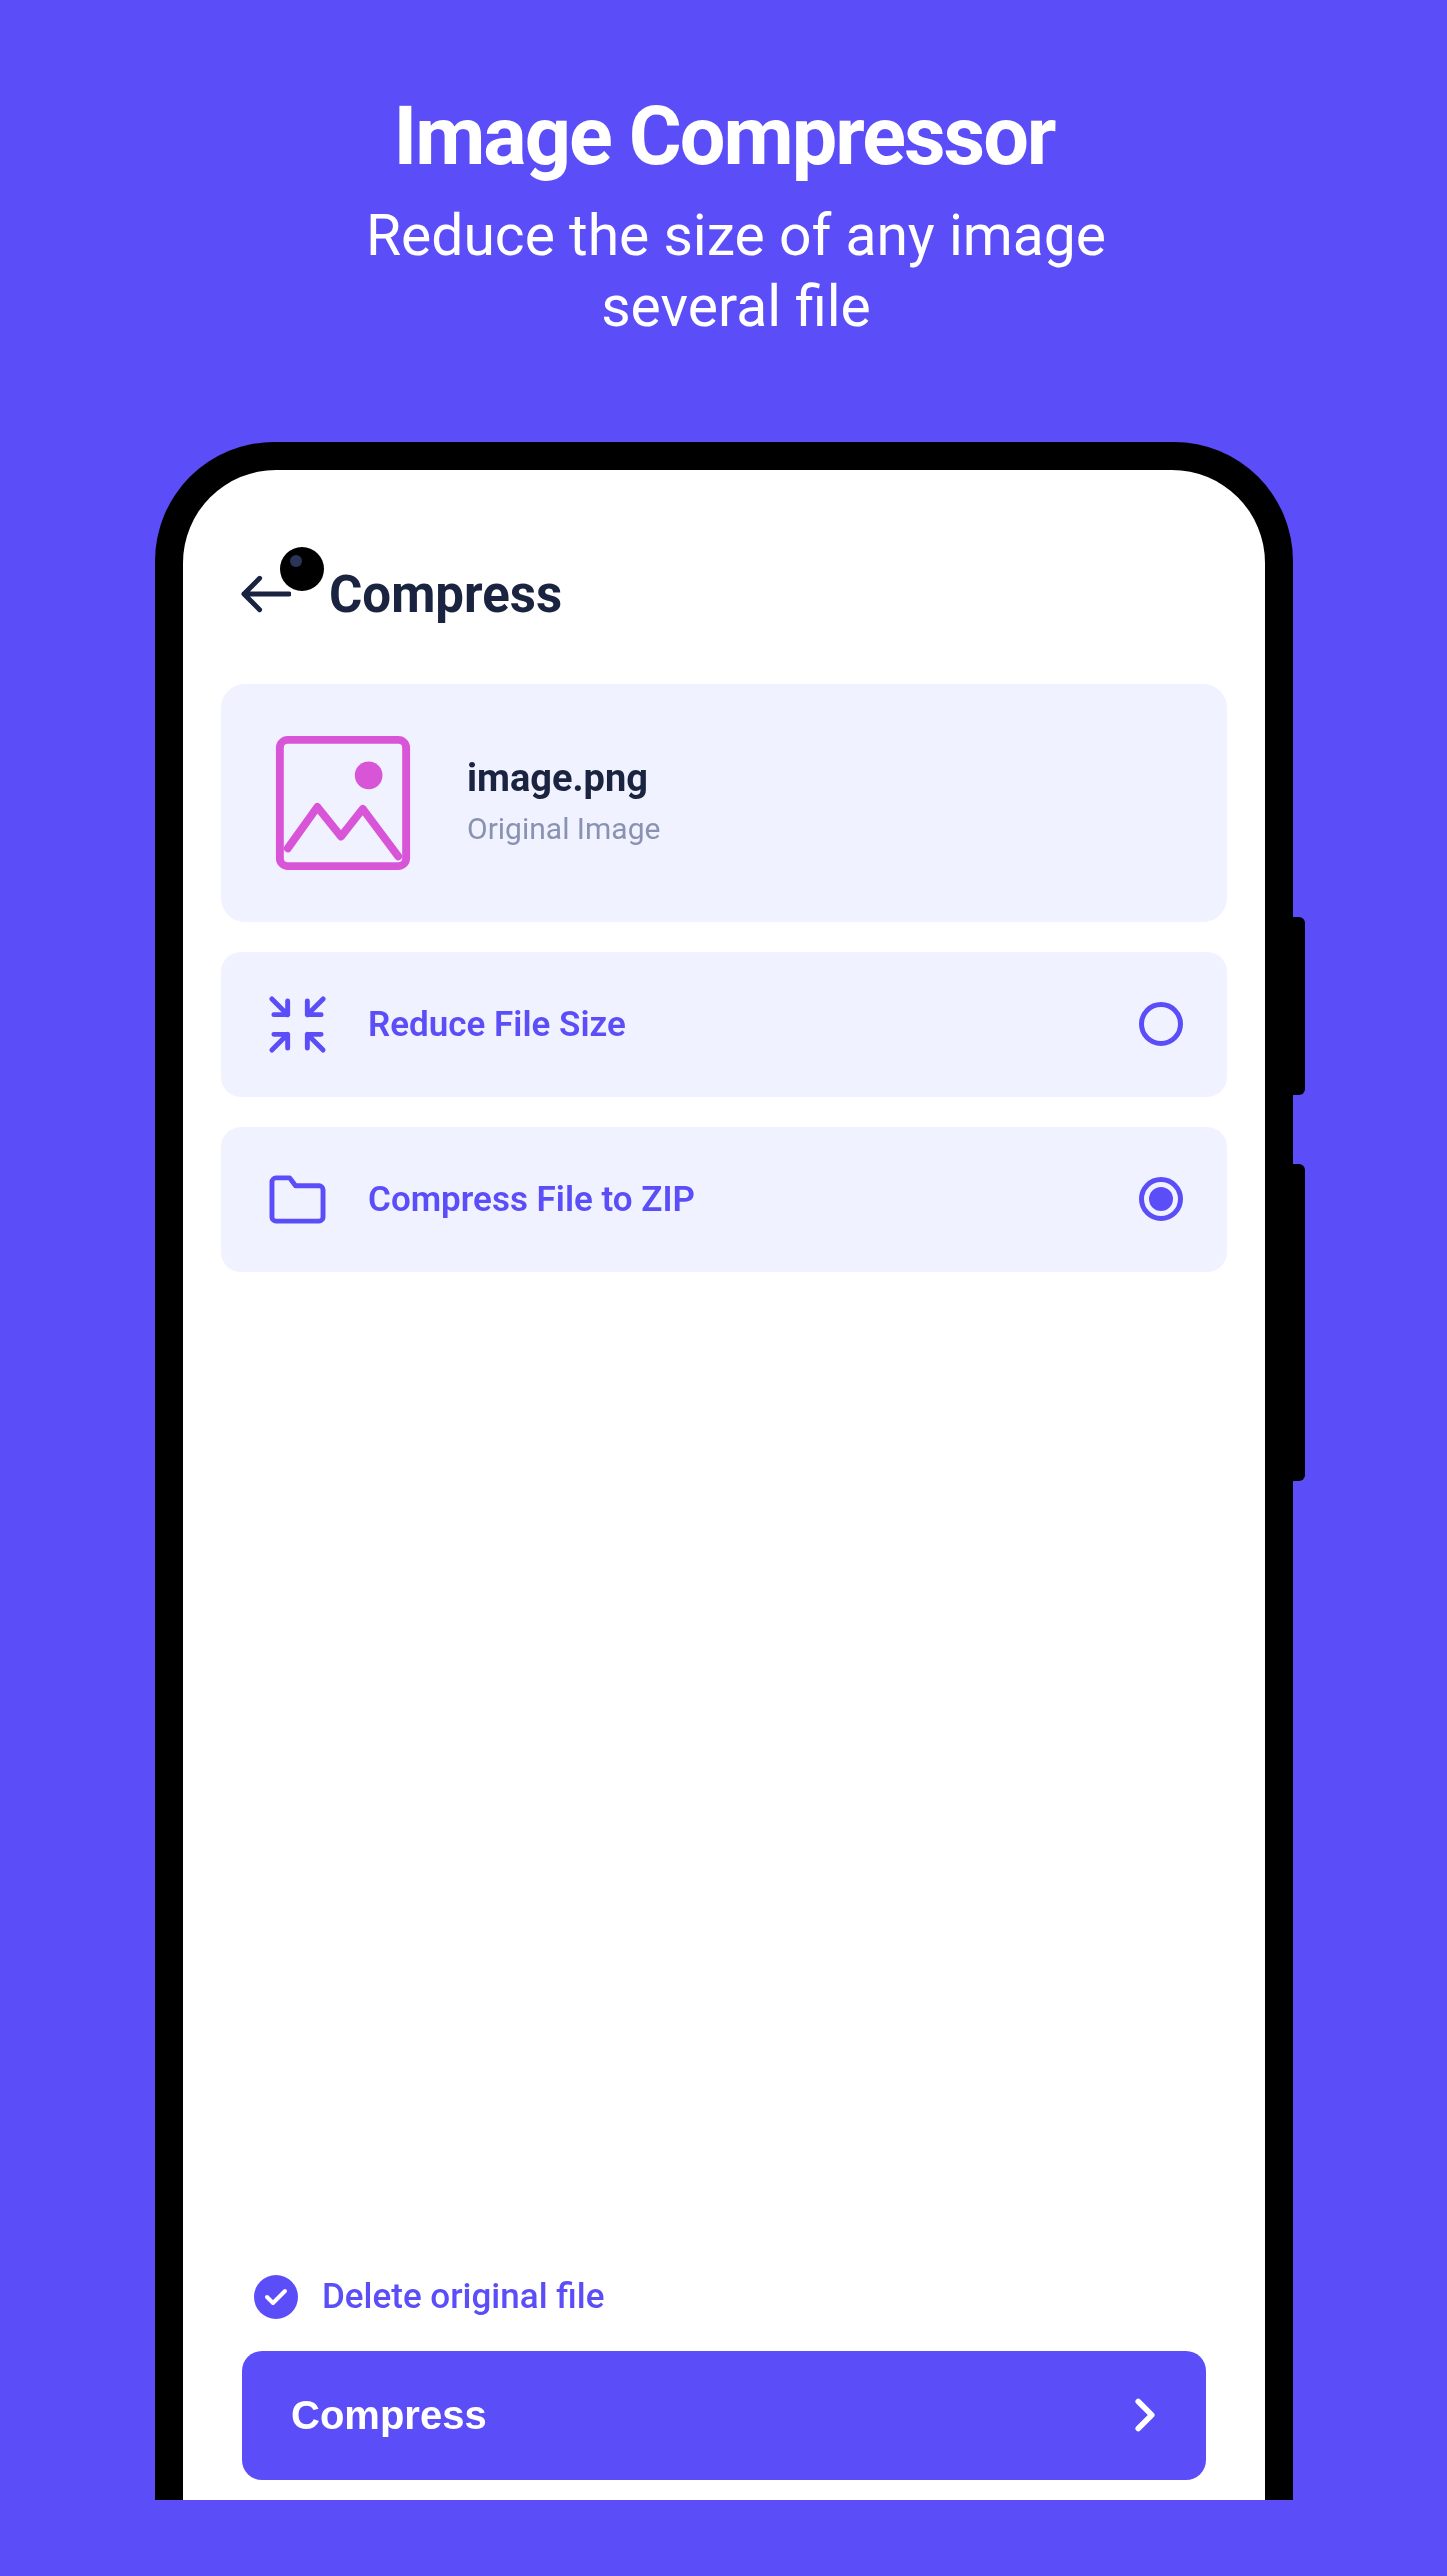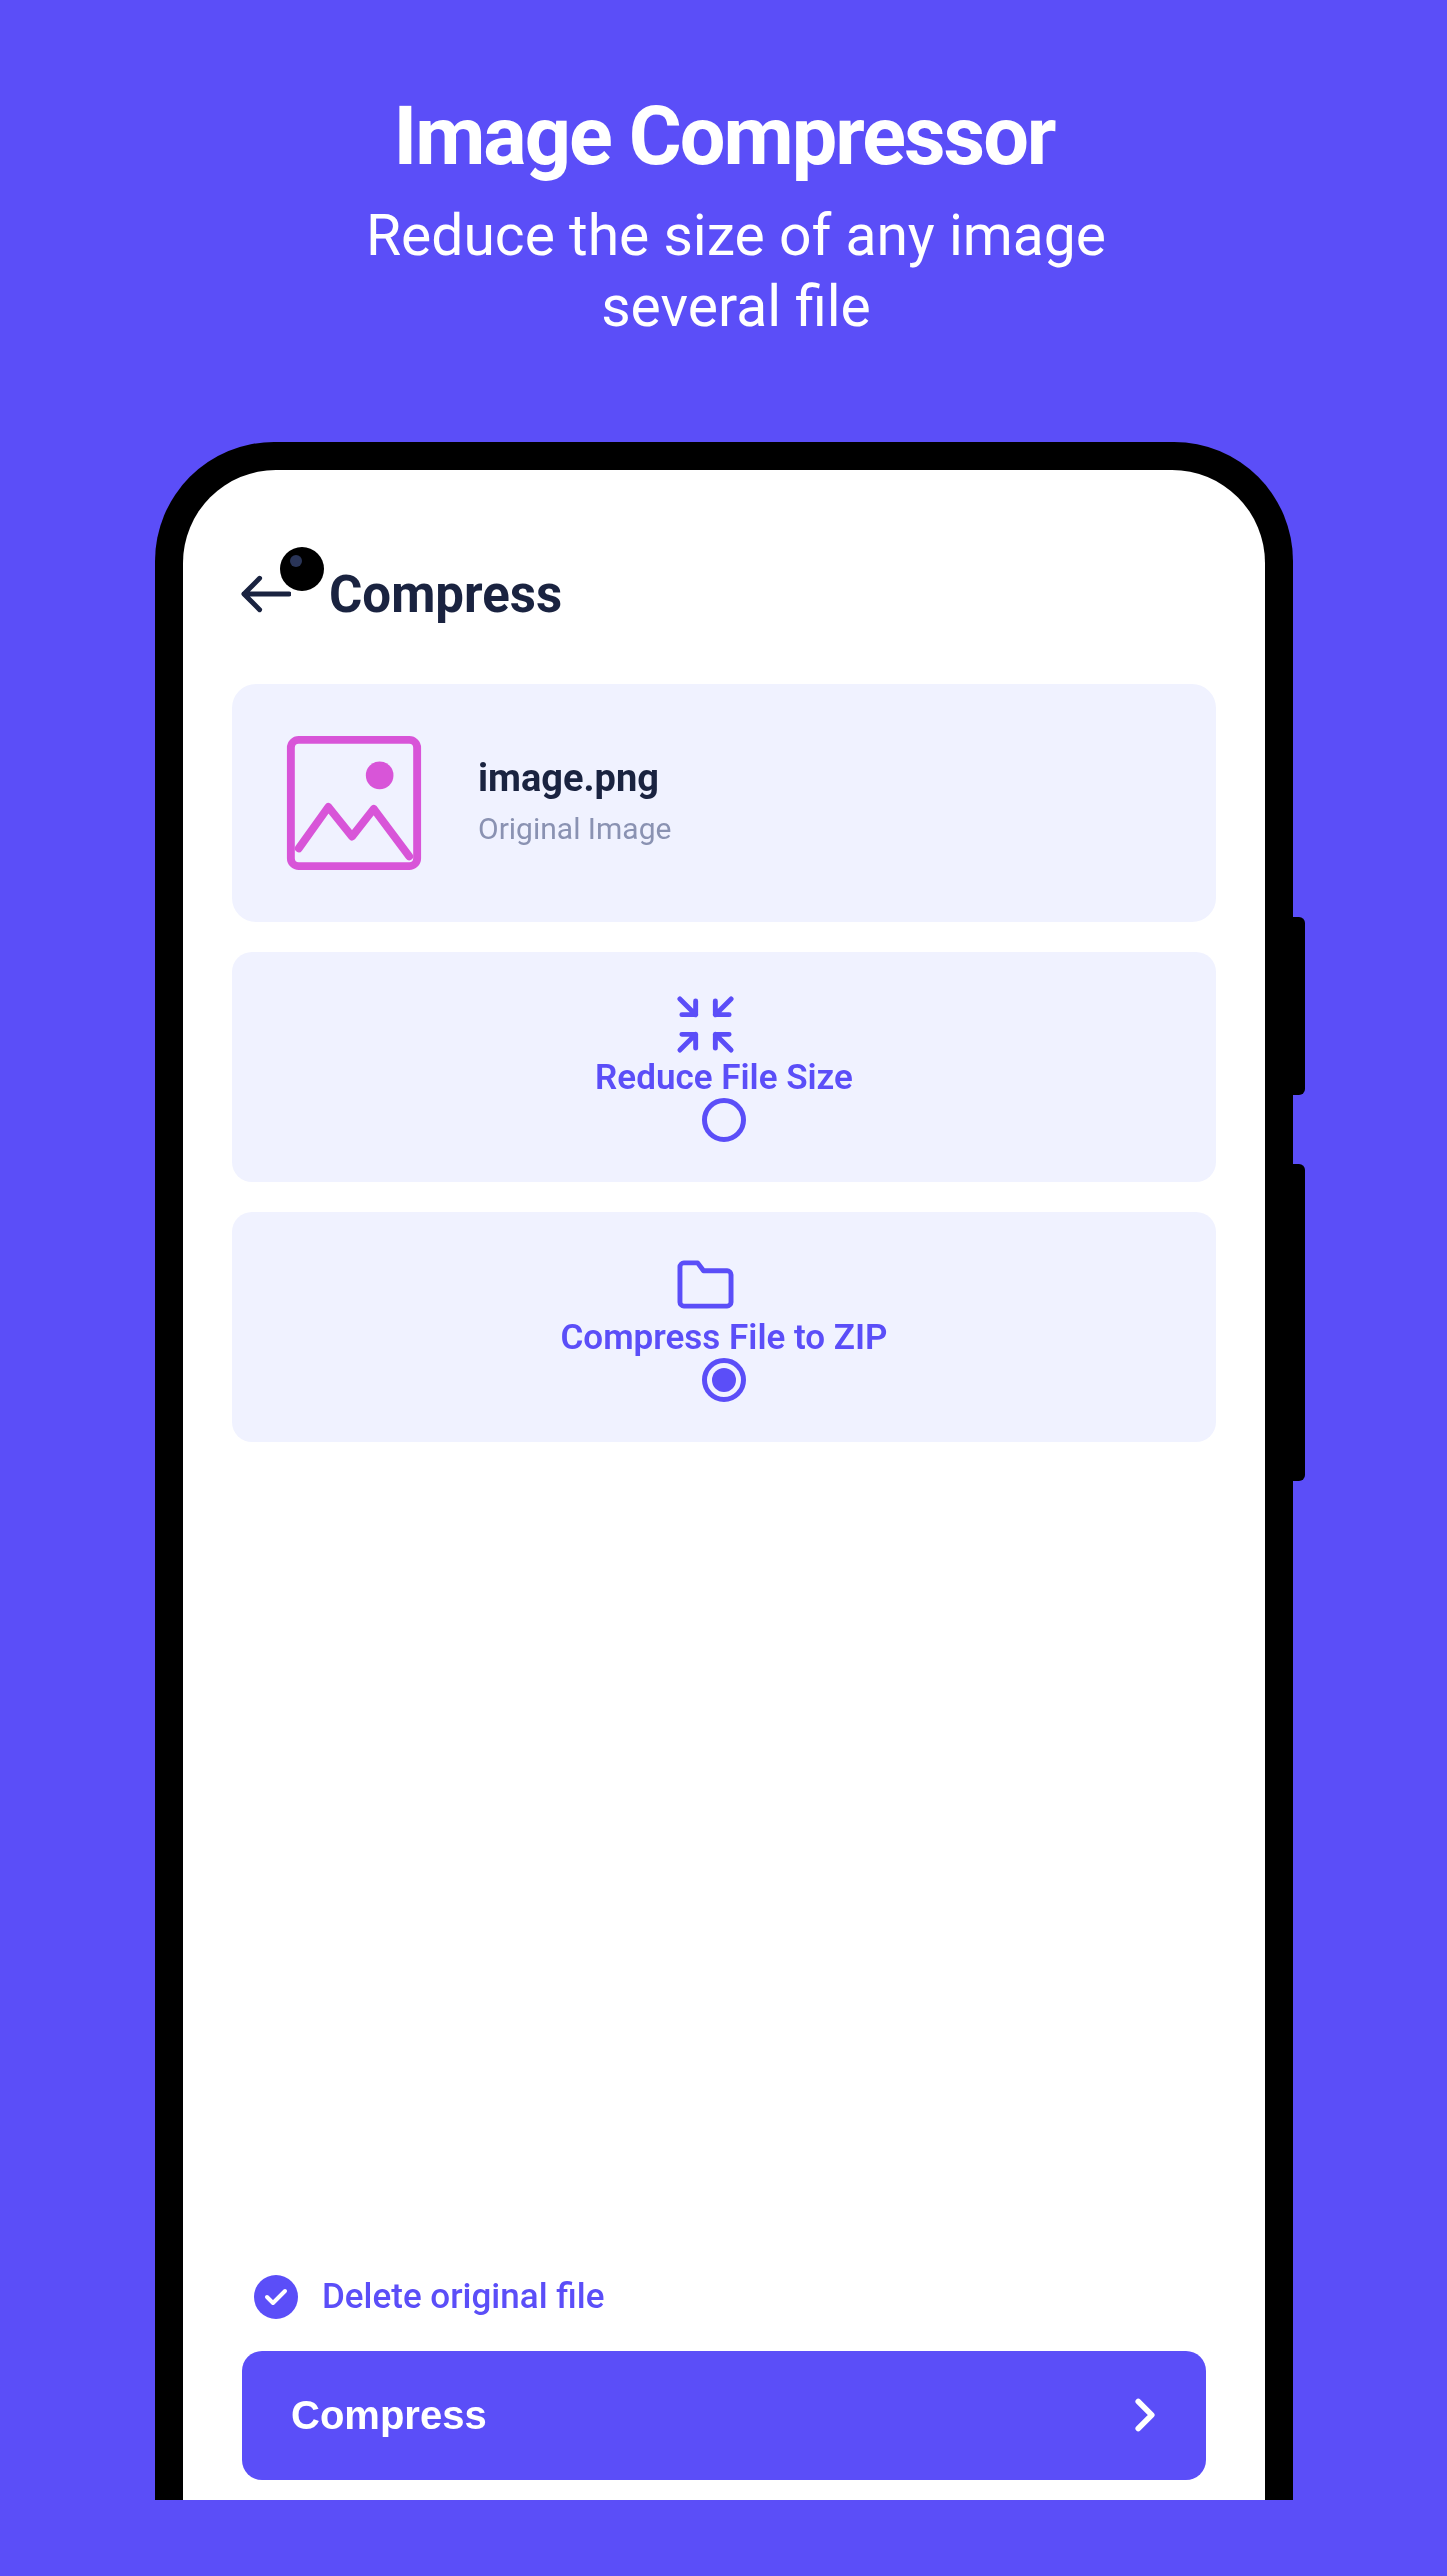--- a/index.html
+++ b/index.html
@@ -119,21 +119,21 @@
       margin-right: 30px;
     }
     
     .app-title {
       font-size: 51px;
       font-weight: 700;
       color: #1a2340;
     }
     
     .content-area {
-      padding: 0 49px;
+      padding: 0 38px;
     }
     
     .file-card {
       background: #f0f2ff;
       border-radius: 24px;
       padding: 46px 49px;
       display: flex;
       align-items: center;
       margin-top: 20px;
     }
@@ -162,21 +162,20 @@
       line-height: 1.4;
     }
     
     .option-card {
       background: #f0f2ff;
       border-radius: 20px;
       padding: 40px 44px;
       display: flex;
       align-items: center;
       margin-top: 30px;
-      flex-direction: column;
     }
     
     .option-icon {
       width: 65px;
       height: 65px;
       margin-right: 38px;
       flex-shrink: 0;
       display: flex;
       align-items: center;
       justify-content: center;

